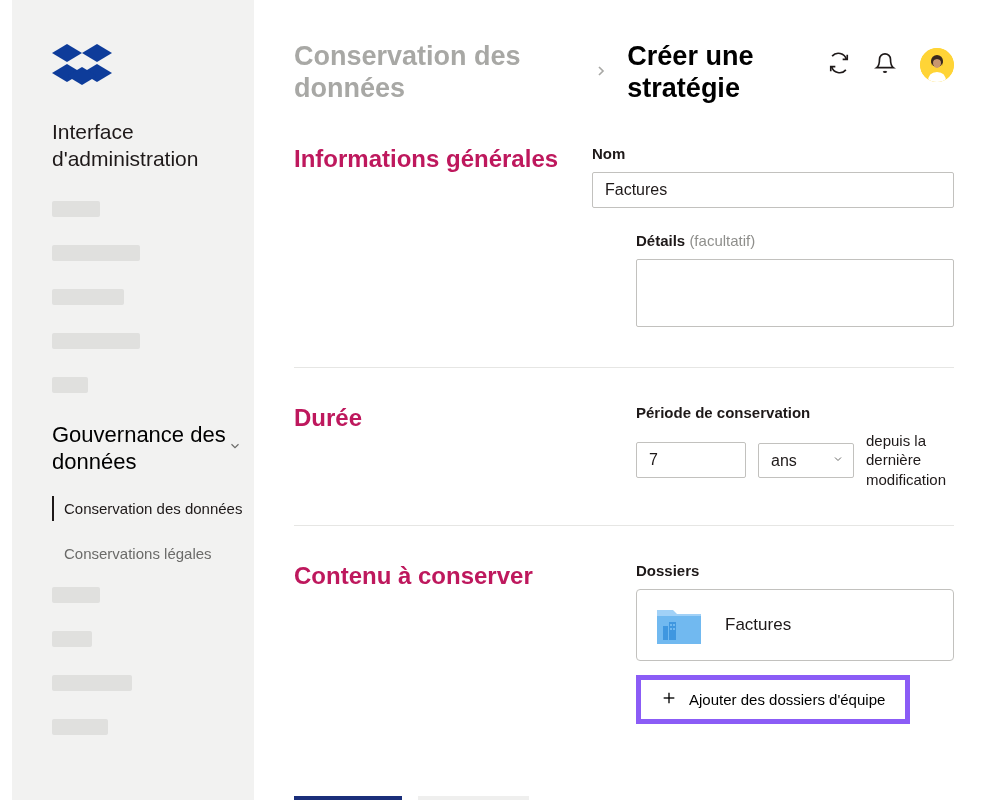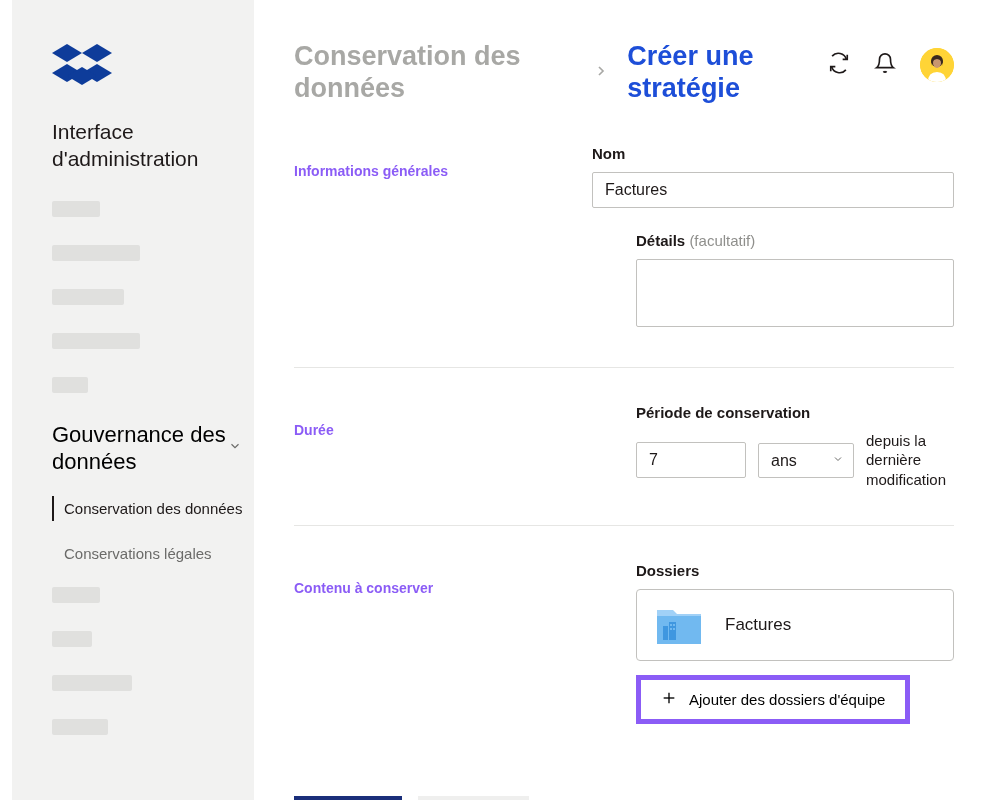--- a/index.html
+++ b/index.html
@@ -90,21 +90,21 @@
 .breadcrumb {
   display: flex;
   align-items: flex-start;
   gap: 18px;
   font-size: 27px;
   font-weight: 600;
   line-height: 1.2;
 }
 .bc-parent { color: #a8a8a5; }
 .bc-arrow { color: #a8a8a5; font-size: 22px; align-self: center; }
-.bc-current { color: #1d4ed8; }
+.bc-current { color: #000000; }
 .header-icons { display: flex; align-items: center; gap: 24px; margin-top: 8px; }
 .icon-btn { cursor: pointer; color: #1e1919; }
 .avatar {
   width: 34px; height: 34px; border-radius: 50%;
   background: #ffd436;
   display: flex; align-items: flex-end; justify-content: center;
   overflow: hidden;
 }
 .avatar svg { display: block; }
 .section {
@@ -112,24 +112,23 @@
   padding: 0 0 36px 0;
   margin-bottom: 36px;
   border-bottom: 1px solid #e6e6e4;
 }
 .section:last-of-type { border-bottom: none; margin-bottom: 24px; }
 .section-left {
   width: 298px;
   flex-shrink: 0;
 }
 .section-title {
-  font-size: 14px;
+  font-size: 24px;
   font-weight: 600;
-  color: #8b5cf6;
-  margin-top: 18px;
+  color: #be185d;
 }
 .section-right { flex: 1; }
 .field { margin-bottom: 24px; }
 .field:last-child { margin-bottom: 0; padding-left: 44px; }
 .field-label {
   font-size: 15px;
   font-weight: 600;
   color: #1e1919;
   margin-bottom: 10px;
   display: block;

